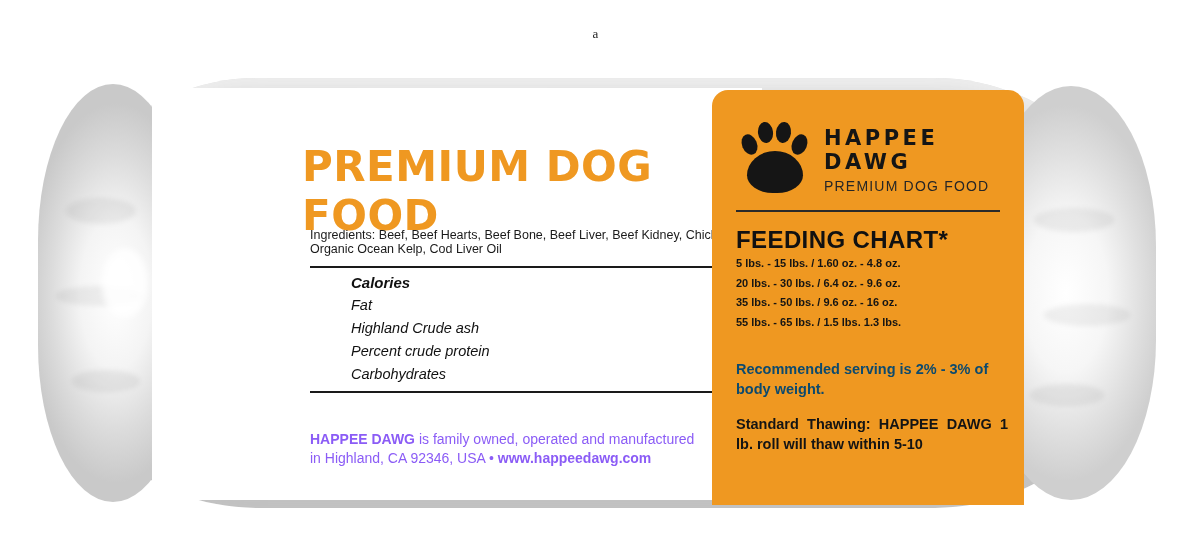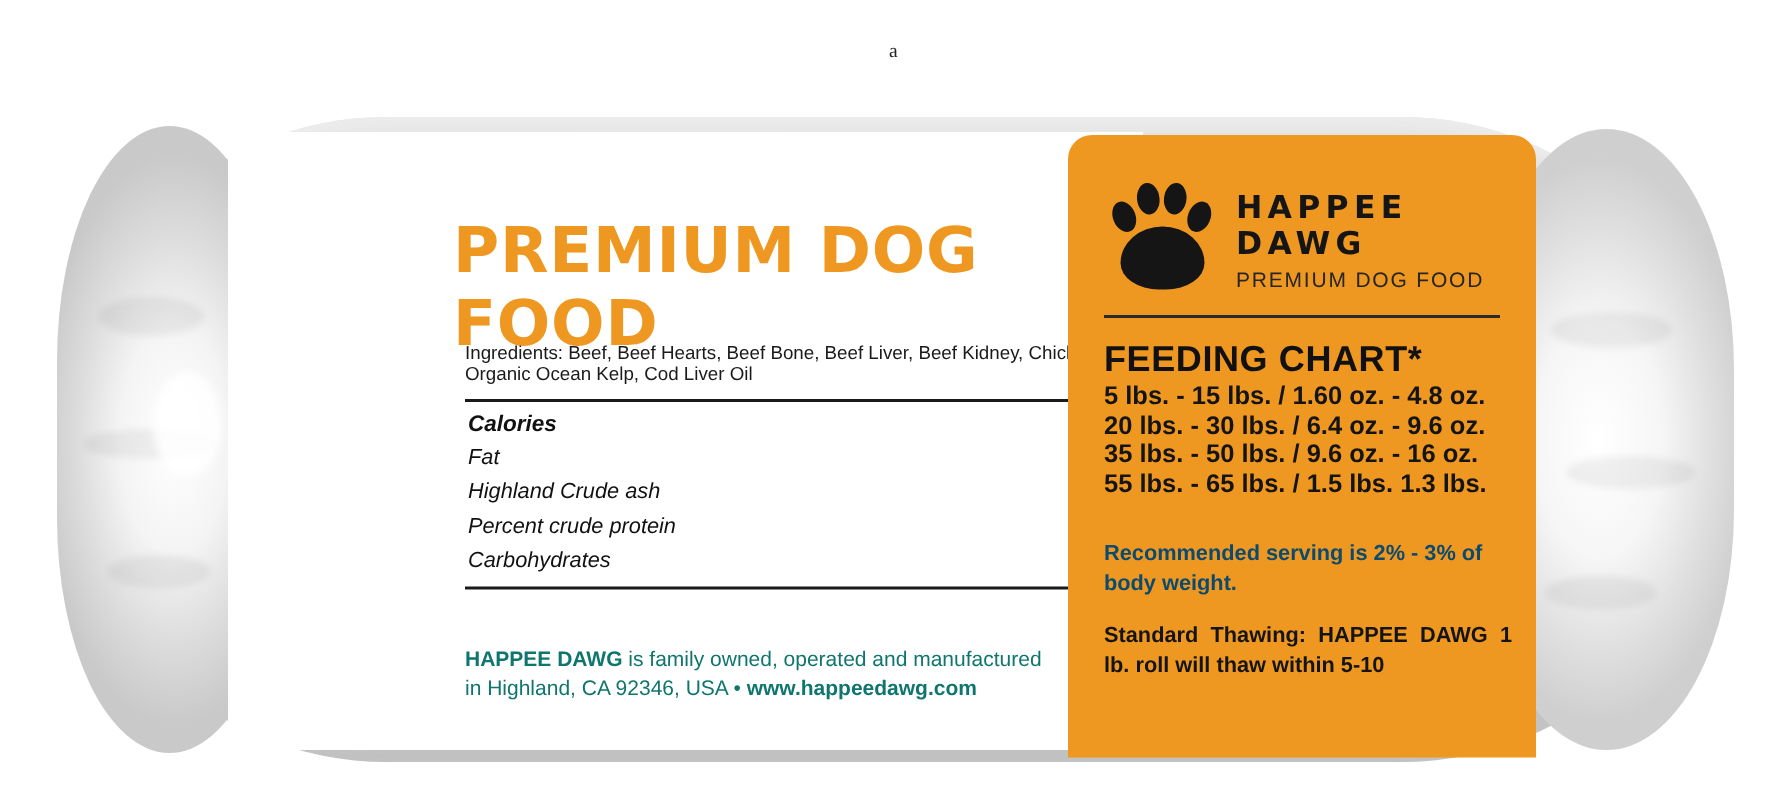--- a/index.html
+++ b/index.html
@@ -129,37 +129,38 @@
     margin-top: 5px;
   }
   .nut-row {
     display: flex;
     justify-content: space-between;
     font-style: italic;
     font-size: 14.5px;
     color: #111;
     padding: 3px 2px 3px 2px;
     line-height: 17px;
+    margin-left: 39px;
   }
   .nut-row.head {
     font-weight: bold;
     font-size: 15px;
     padding-top: 6px;
   }
   .nut-name { text-align: left; }
   .nut-val { text-align: right; }
 
   #footer-text {
     position: absolute;
     left: 158px;
     top: 342px;
     width: 440px;
     font-size: 14px;
     line-height: 19px;
-    color: #0f766e;
+    color: #8b5cf6;
   }
   #footer-text b { font-weight: bold; }
 
   #made-in-usa {
     position: absolute;
     left: 612px;
     top: 350px;
     width: 40px;
     height: 40px;
     border-radius: 50%;
@@ -274,21 +275,21 @@
     font-size: 24px;
     font-weight: bold;
     letter-spacing: 0.4px;
     color: #111;
   }
   #feeding-list {
     position: absolute;
     left: 24px;
     top: 164px;
     width: 274px;
-    font-size: 17px;
+    font-size: 11px;
     line-height: 19.5px;
     font-weight: bold;
     color: #141414;
   }
   #serving-note {
     position: absolute;
     left: 24px;
     top: 270px;
     width: 272px;
     font-size: 14.5px;

